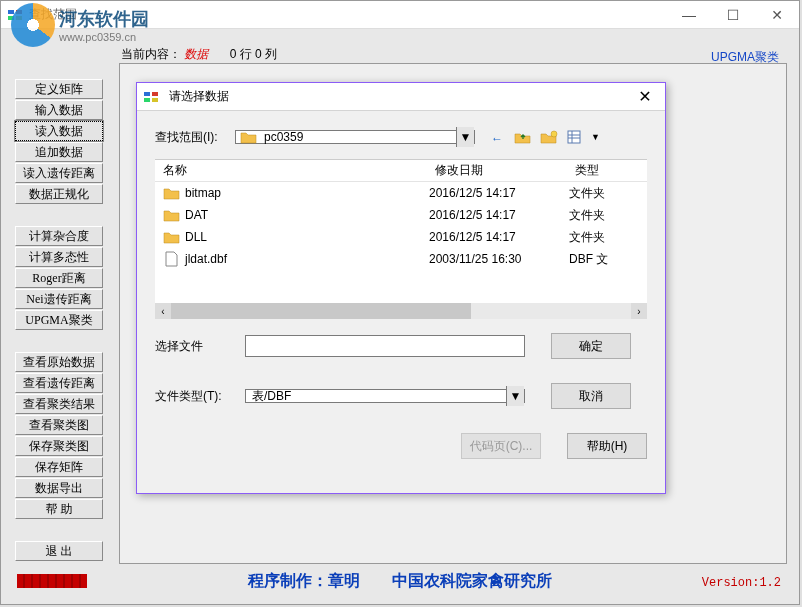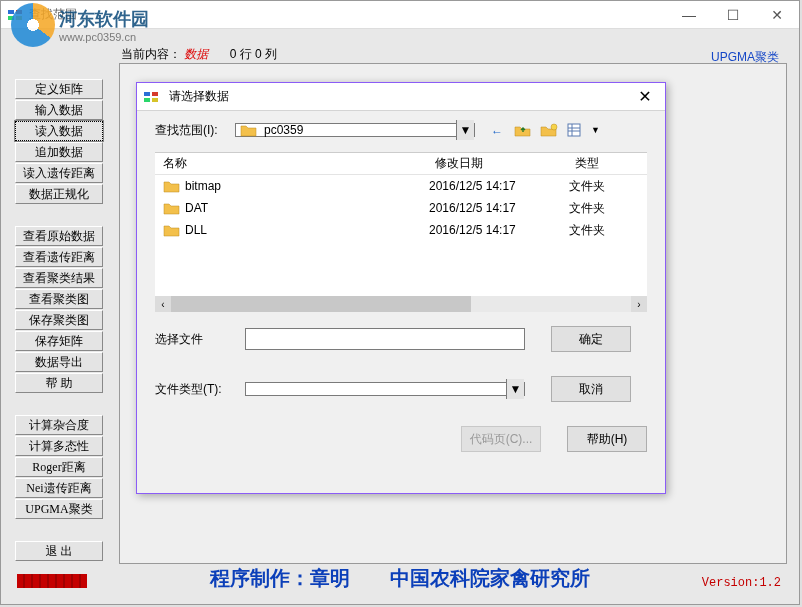--- a/index.html
+++ b/index.html
@@ -120,21 +120,21 @@
       position: absolute;
       left: 16px; bottom: 16px;
       width: 70px; height: 14px;
       background: repeating-linear-gradient(90deg, #c40000 0 6px, #a00000 6px 8px);
     }
     .bottom-text {
       position: absolute;
       left: 0; right: 0; bottom: 12px;
       text-align: center;
       font-family: Liberation Serif, serif;
-      font-size: 20px;
+      font-size: 16px;
       font-weight: bold;
       color: #0b3fb9;
     }
     .version {
       position: absolute;
       right: 18px; bottom: 14px;
       font-size: 12px;
       color: #c40000;
       font-family: "Courier New", monospace;
     }
@@ -162,21 +162,21 @@
       display: flex; align-items: center;
       border-bottom: 1px solid #d4d4d4;
     }
     .dlg-title { flex: 1; font-size: 12px; padding-left: 4px; }
     .dlg-close {
       width: 40px; height: 28px;
       display: flex; align-items: center; justify-content: center;
       font-size: 16px; font-family: Arial;
       cursor: pointer;
     }
-    .dlg-body { padding: 3px 18px; }
+    .dlg-body { padding: 10px 18px; }
     .lookrow {
       display: flex; align-items: center;
       margin: 6px 0 12px;
     }
     .lookrow .lbl { width: 80px; text-decoration: underline dotted transparent; }
     .combo {
       display: flex; align-items: center;
       border: 1px solid #7a7a7a;
       background: #fff;
       height: 14px;
@@ -307,35 +307,35 @@
   <div class="sidebar">
     <div class="grp">
       <button class="side-btn">定义矩阵</button>
       <button class="side-btn">输入数据</button>
       <button class="side-btn focused">读入数据</button>
       <button class="side-btn">追加数据</button>
       <button class="side-btn">读入遗传距离</button>
       <button class="side-btn">数据正规化</button>
     </div>
     <div class="grp">
+      <button class="side-btn">计算杂合度</button>
+      <button class="side-btn">计算多态性</button>
+      <button class="side-btn">Roger距离</button>
+      <button class="side-btn">Nei遗传距离</button>
+      <button class="side-btn">UPGMA聚类</button>
+    </div>
+    <div class="grp">
       <button class="side-btn">查看原始数据</button>
       <button class="side-btn">查看遗传距离</button>
       <button class="side-btn">查看聚类结果</button>
       <button class="side-btn">查看聚类图</button>
       <button class="side-btn">保存聚类图</button>
       <button class="side-btn">保存矩阵</button>
       <button class="side-btn">数据导出</button>
       <button class="side-btn">帮 助</button>
-    </div>
-    <div class="grp">
-      <button class="side-btn">计算杂合度</button>
-      <button class="side-btn">计算多态性</button>
-      <button class="side-btn">Roger距离</button>
-      <button class="side-btn">Nei遗传距离</button>
-      <button class="side-btn">UPGMA聚类</button>
     </div>
     <div class="grp">
       <button class="side-btn">退 出</button>
     </div>
   </div>
 
   <div class="red-banner"></div>
   <div class="bottom-text">程序制作：章明　　中国农科院家禽研究所</div>
   <div class="version">Version:1.2</div>
 </div>
@@ -416,39 +416,48 @@
             <span class="ftype">文件夹</span>
           </div>
           <div class="fl-row">
             <span class="fico"><svg viewBox="0 0 18 16">
                 <path class="folder-svg" d="M1 4 h5 l2 2 h8 v8 h-15 z"></path>
               </svg></span>
             <span class="fname">DLL</span>
             <span class="fdate">2016/12/5 14:17</span>
             <span class="ftype">文件夹</span>
           </div>
+          <div class="fl-row">
+            <span class="fico"><svg viewBox="0 0 18 16">
+                <path class="file-svg" d="M3 1 h8 l3 3 v11 h-11 z"></path>
+              </svg></span>
+            <span class="fname">jldat.dbf</span>
+            <span class="fdate">2003/11/25 16:30</span>
+            <span class="ftype">DBF 文</span>
+          </div>
         </div>
       <div class="hscroll">
         <div class="sarrow">‹</div>
         <div class="strack">
             <div class="sthumb"></div>
           </div>
         <div class="sarrow">›</div>
       </div>
     </div>
 
     <div class="selrow">
       <span class="lbl">选择文件</span>
       <input class="txtinput" value="" style="">
       <button class="dlg-btn">确定</button>
     </div>
     <div class="row-spacer"></div>
     <div class="selrow">
       <span class="lbl">文件类型(T):</span>
       <div class="combo" style="width:280px">
+        <span class="txt" style="padding-left:6px">表/DBF</span>
         <span class="drop">▼</span>
       </div>
       <button class="dlg-btn">取消</button>
     </div>
     <div class="row-spacer"></div>
     <div class="selrow" style="justify-content:flex-end">
       <button class="dlg-btn disabled" style="margin-left:0;margin-right:20px">代码页(C)...</button>
       <button class="dlg-btn" style="margin-left:6px">帮助(H)</button>
     </div>
   </div>

